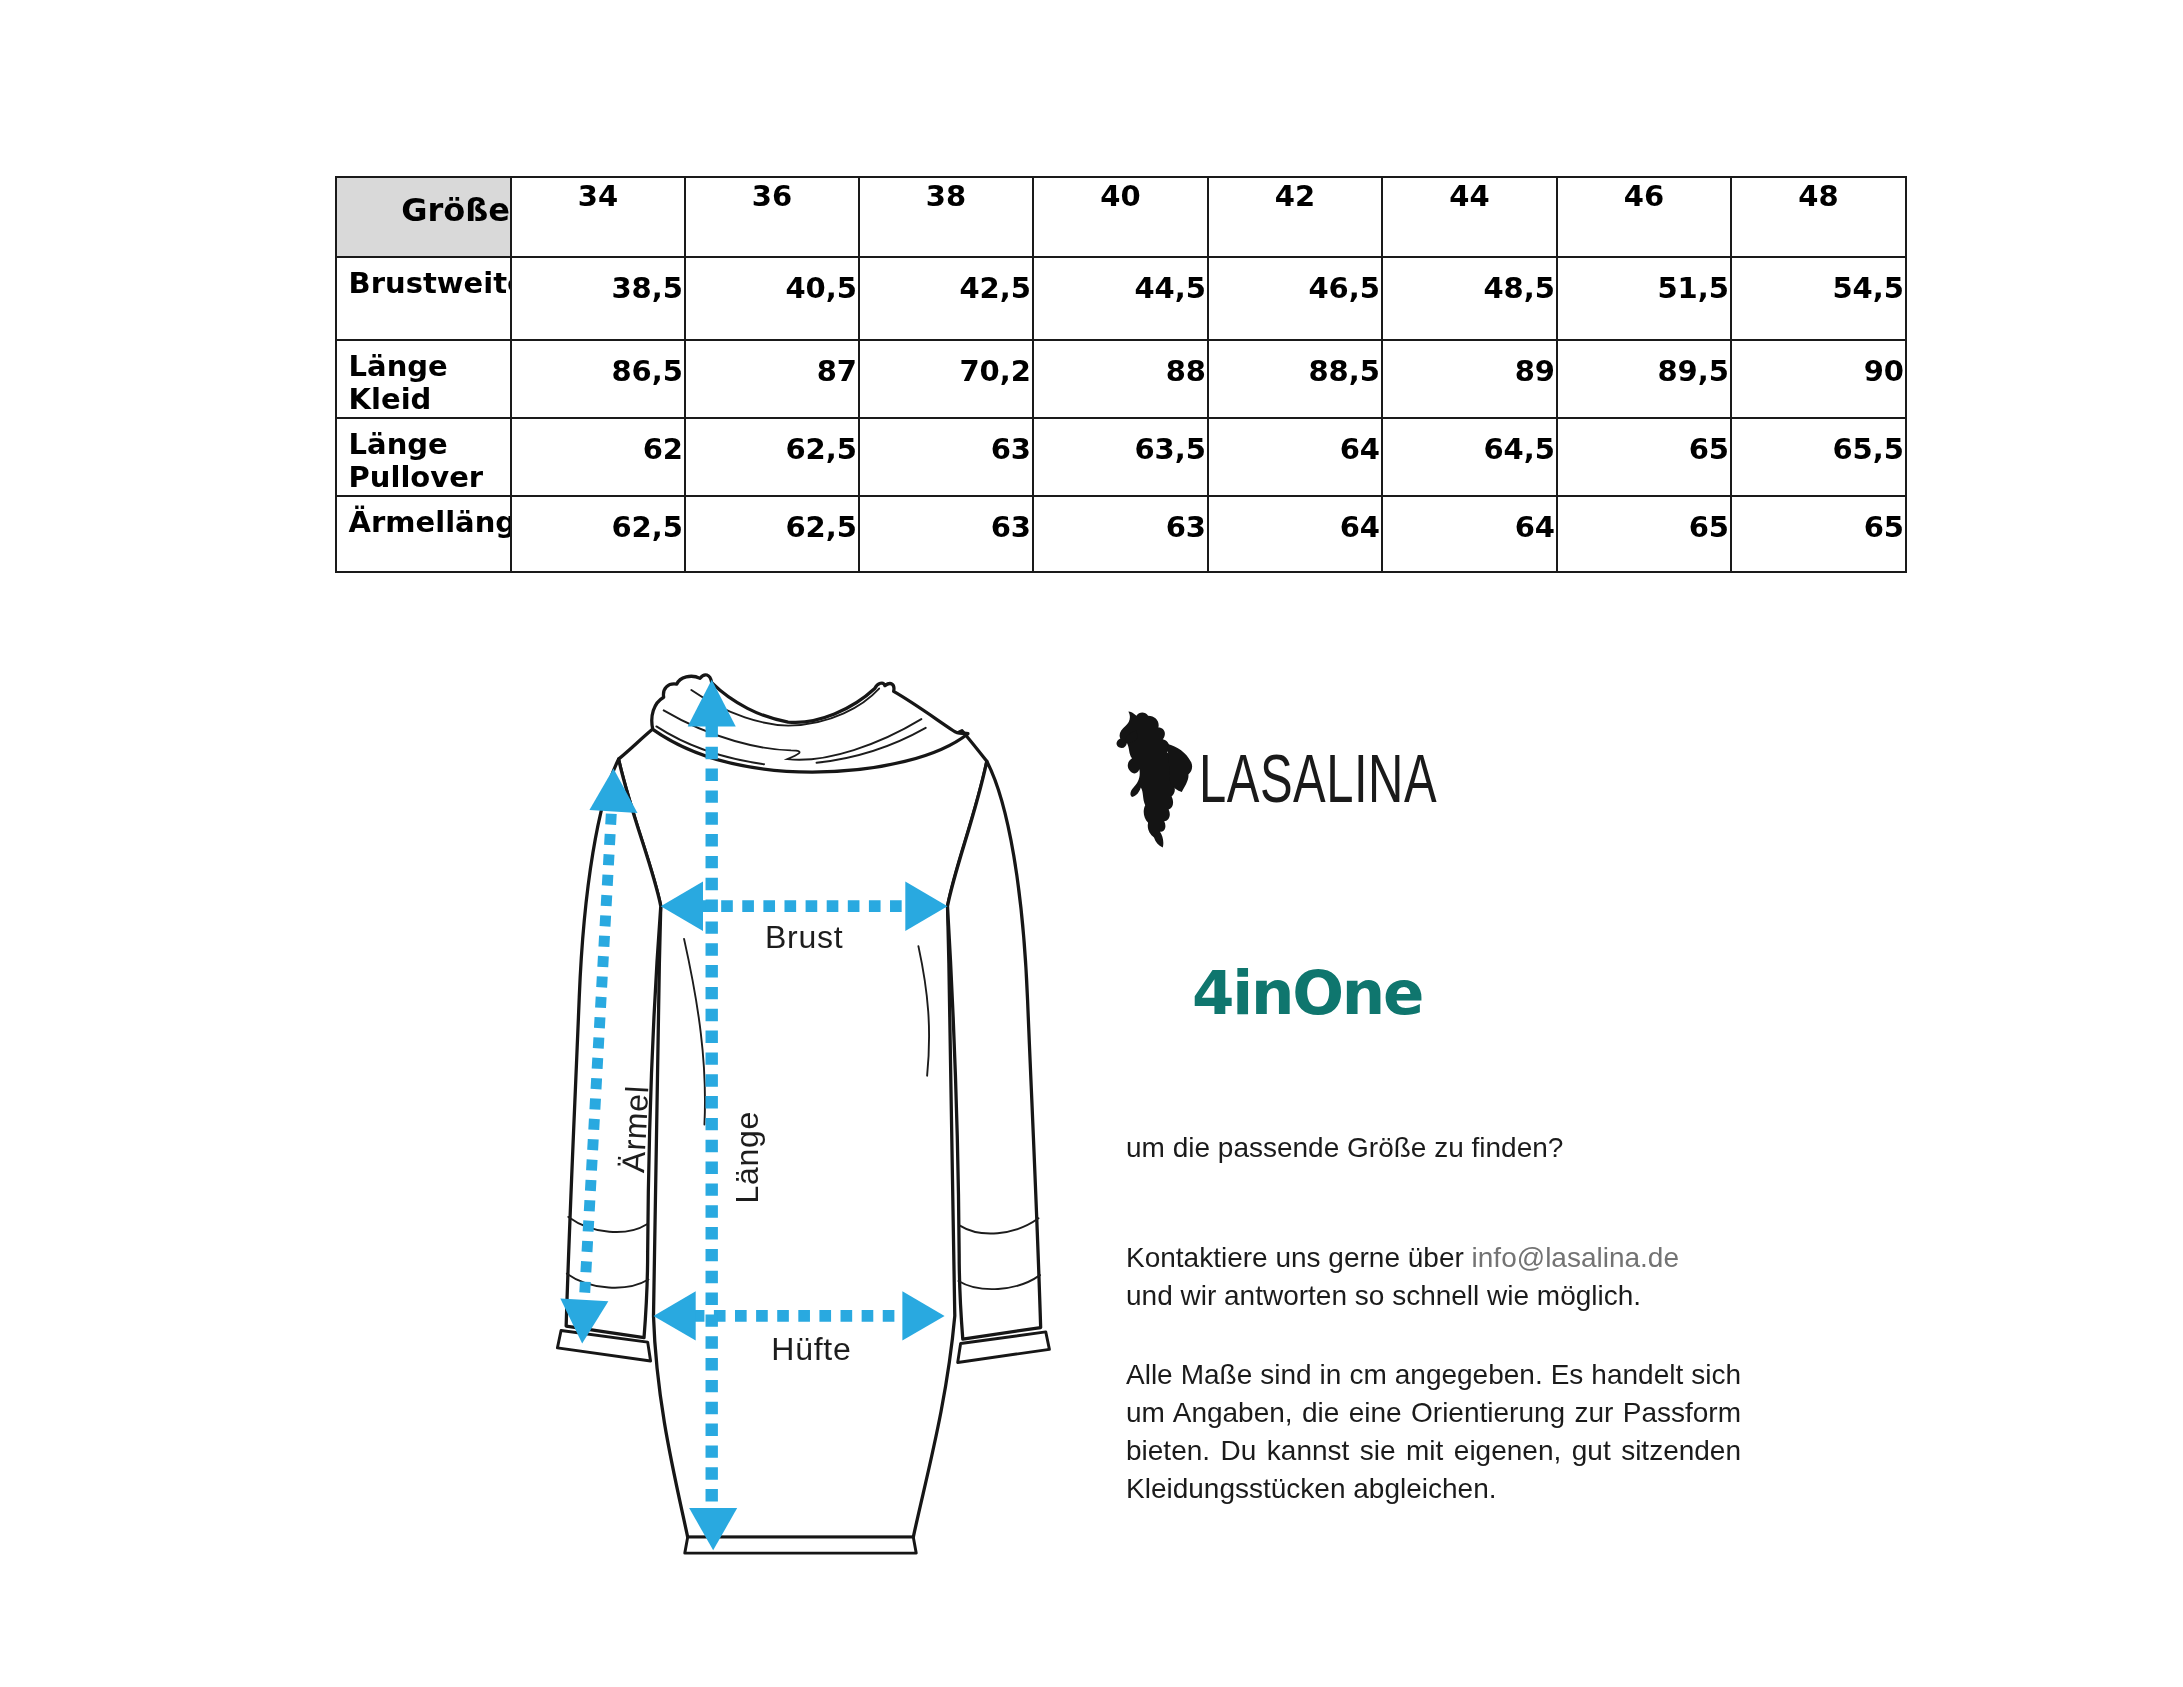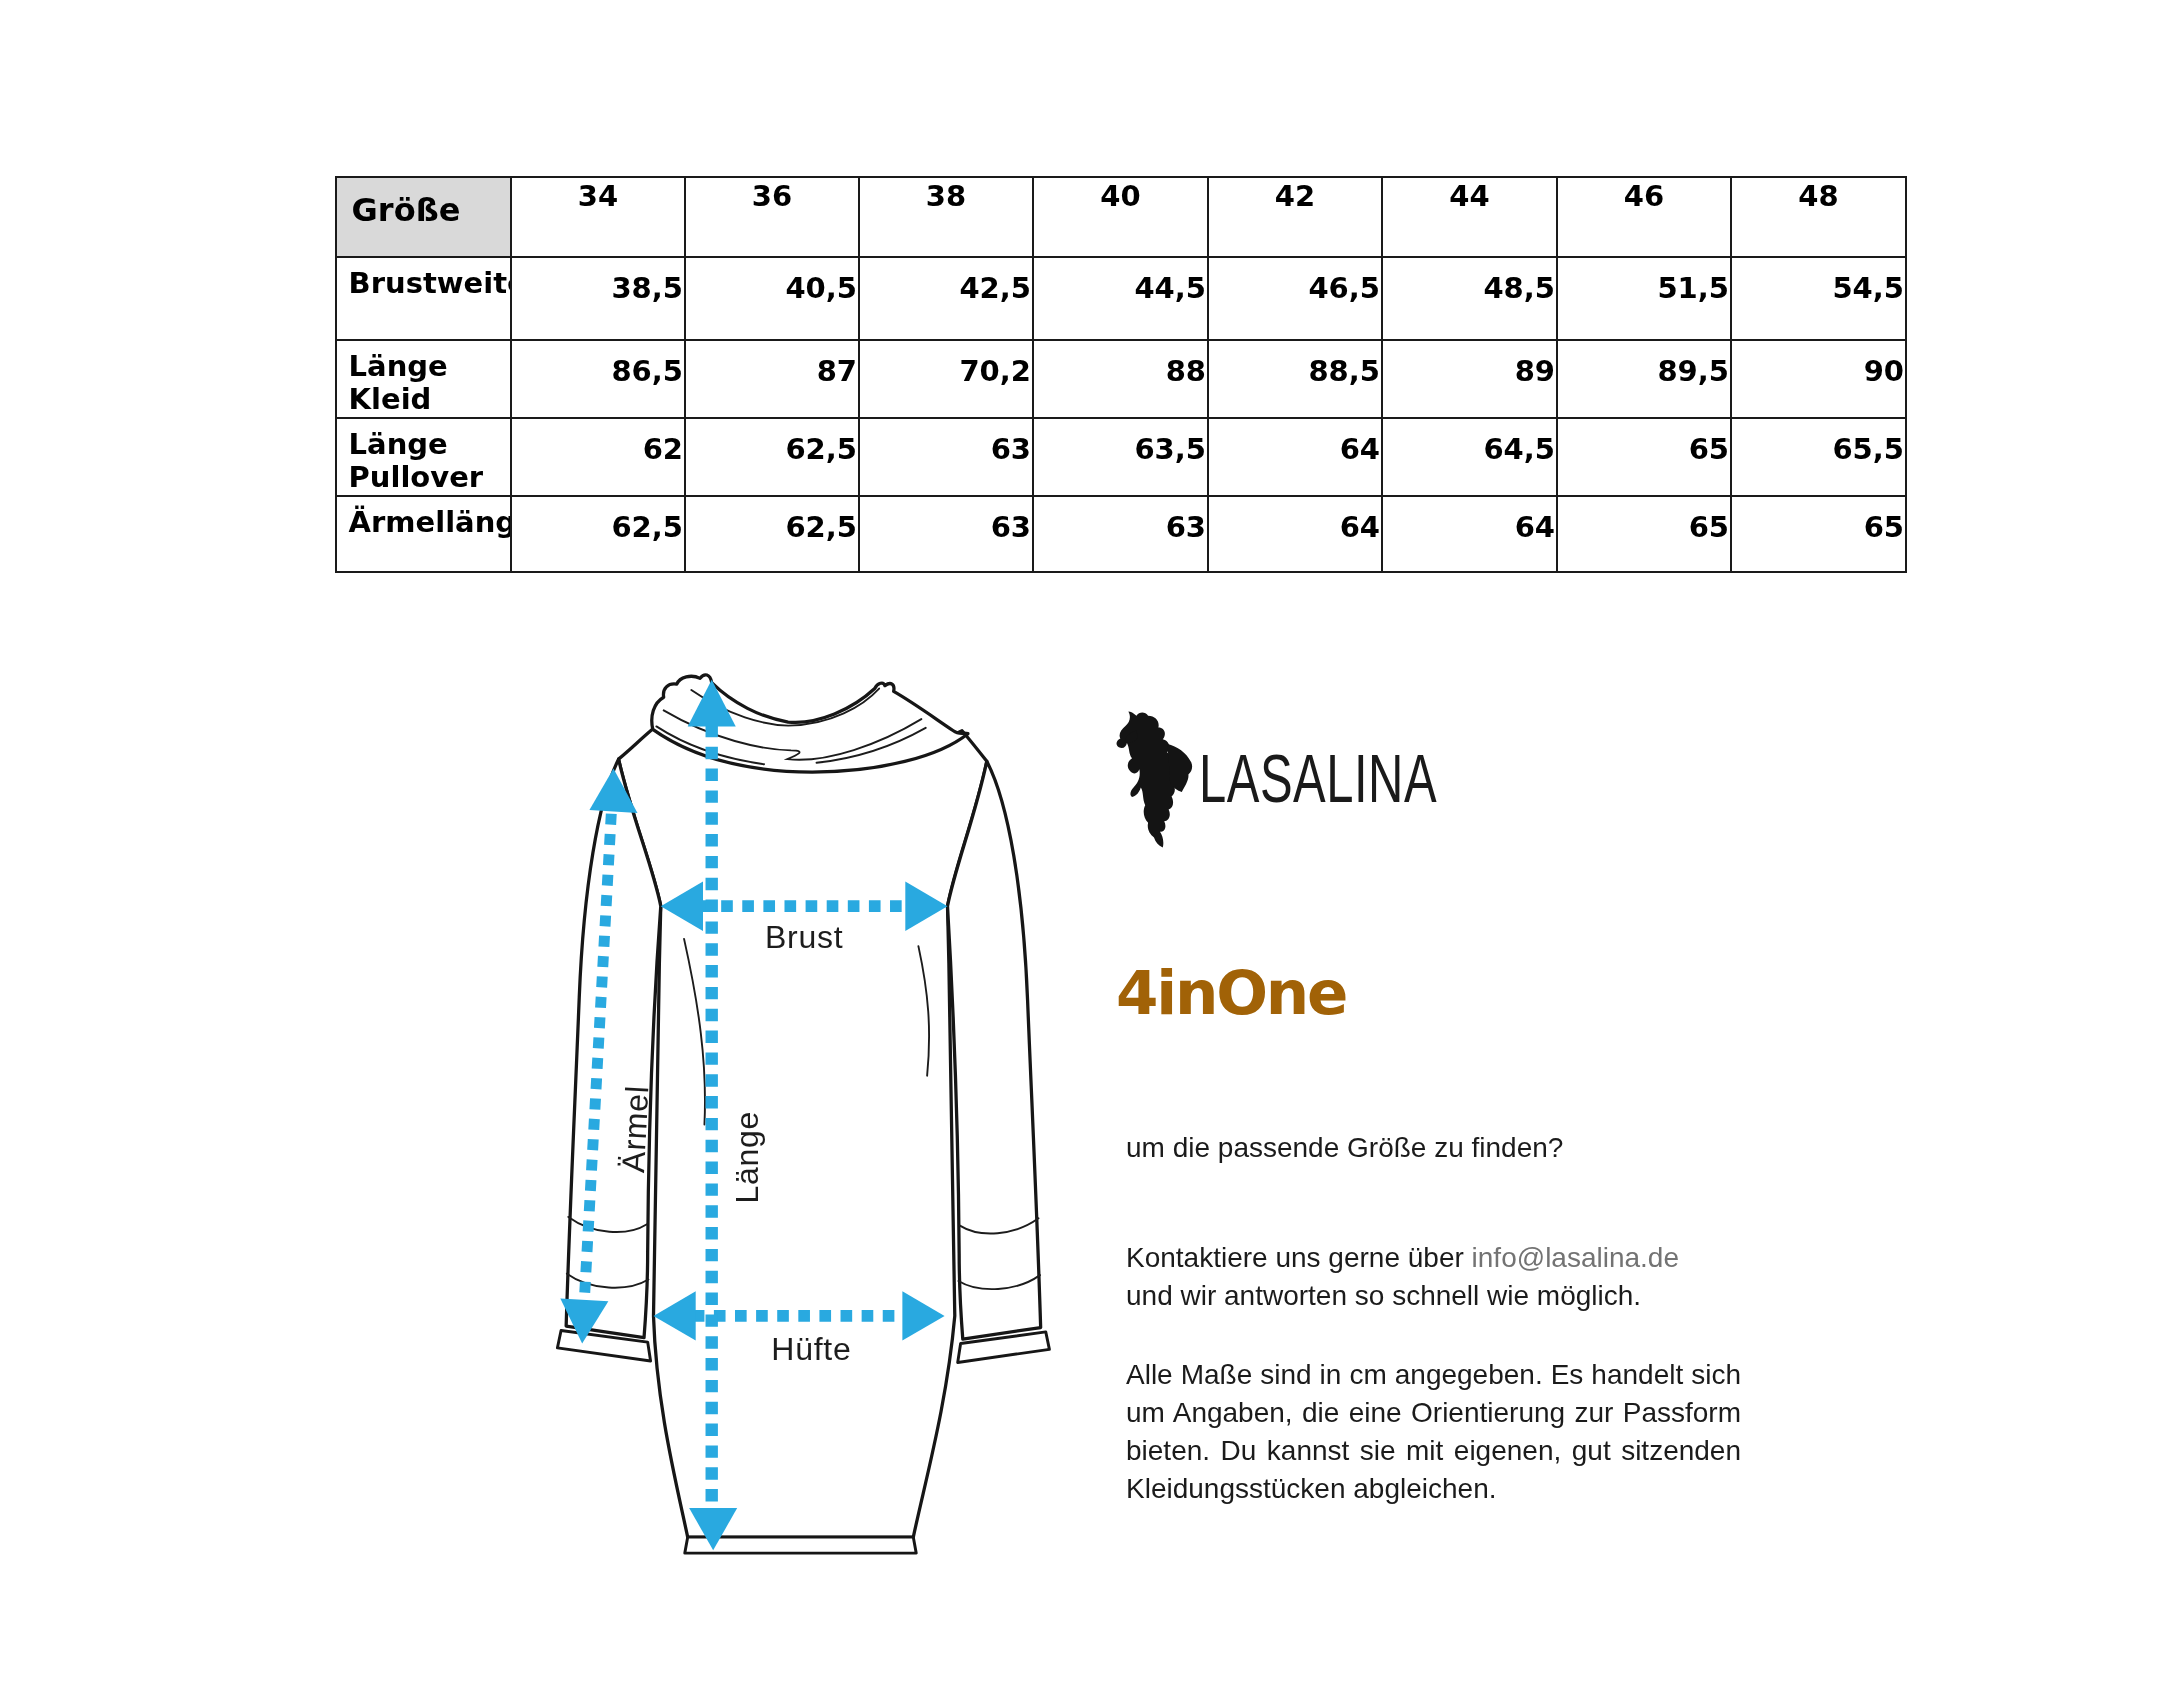--- a/index.html
+++ b/index.html
@@ -11,37 +11,37 @@
   .table-wrap{position:absolute;left:335px;top:176px;}
   table.size{border-collapse:collapse;table-layout:fixed;width:1569px;
     font-family:"DejaVu Sans","Liberation Sans",sans-serif;font-weight:bold;color:#000;}
   table.size td{border:2.2px solid #1a1a1a;vertical-align:top;overflow:hidden;}
   tr.rh {height:80px;}
   tr.r1 {height:83px;}
   tr.r2 {height:79px;}
   tr.r3 {height:72px;padding-left:16px;}
   tr.r4 {height:72px;}
   tr.r5 {height:76px;}
-  td.corner{font-size:32px;padding:13px 0 0 14.6px;}
+  td.corner{font-size:32px;padding:13px 0 0 14.6px;text-align:right;}
   td.size-h{font-size:29px;text-align:center;padding-top:1px;border-radius:17px;}
   td.row-label{font-size:29px;line-height:1.16;padding:8.7px 4.4px 0 11.6px;}
   td.val{font-size:29px;text-align:right;padding-top:13px;}
   
   .figure{position:absolute;left:473px;top:655px;width:655px;height:1019px;}
   .figure svg{display:block;width:100%;height:100%;}
   .outline{fill:#ffffff;stroke:#161616;stroke-width:4.5;stroke-linejoin:round;stroke-linecap:round;}
   .fold{fill:none;stroke:#1c1c1c;stroke-width:2.6;stroke-linecap:round;}
   .dash{fill:none;stroke-linecap:butt;}
   .diag-label{font-family:"Liberation Sans",sans-serif;font-size:44px;fill:#1d1d1d;letter-spacing:1px;}
   
   .horse{position:absolute;left:1113px;top:710px;width:82px;height:138px;}
   .wordmark{position:absolute;left:1199px;top:744px;font-size:68px;line-height:1;
     letter-spacing:0.7px;color:#1a1a1a;transform:scaleX(0.72);transform-origin:left top;white-space:nowrap;}
-  .product-name{position:absolute;left:1116px;top:962px;font-size:61px;line-height:1;
-    font-weight:bold;letter-spacing:-2.2px;color:#a16207;font-family:"DejaVu Sans","Liberation Sans",sans-serif;}
+  .product-name{position:absolute;left:1192px;top:962px;font-size:61px;line-height:1;
+    font-weight:bold;letter-spacing:-2.2px;color:#0f766e;font-family:"DejaVu Sans","Liberation Sans",sans-serif;}
   .para{position:absolute;left:1126px;font-size:28px;line-height:38px;color:#1b1b1b;}
   .p-help{top:1129px;width:509px;}
   .p-contact{top:1239px;width:640px;}
   .p-contact .email{font-weight:normal;color:#737373;}
   .p-note{top:1356px;width:615px;text-align:justify;}
 </style>
 </head>
 <body>
 
 <div class="table-wrap">

